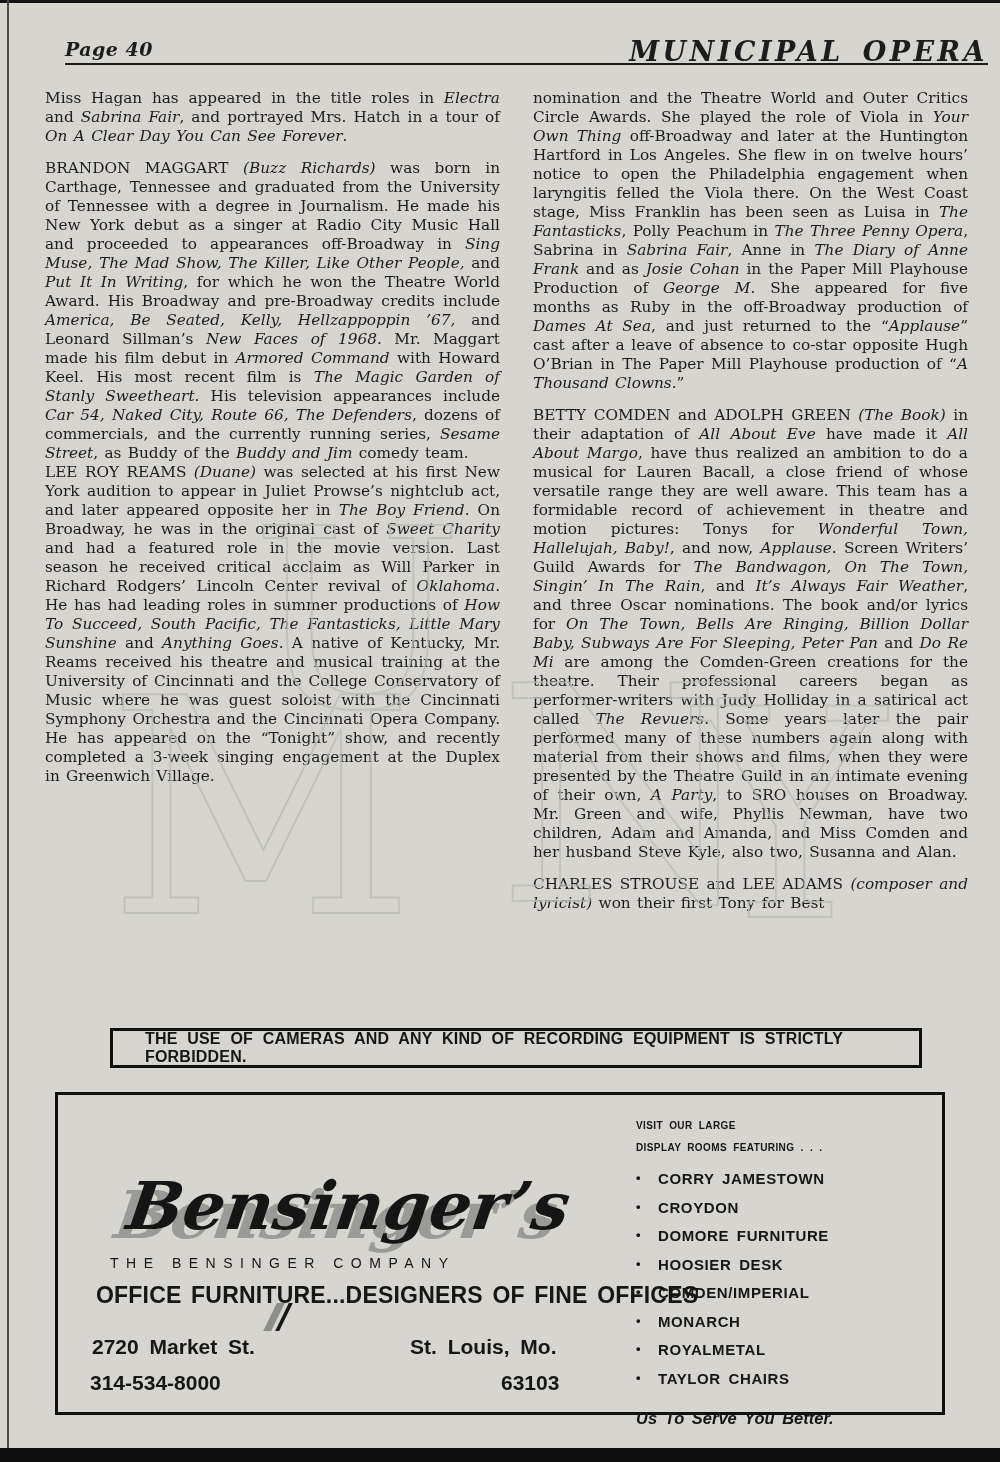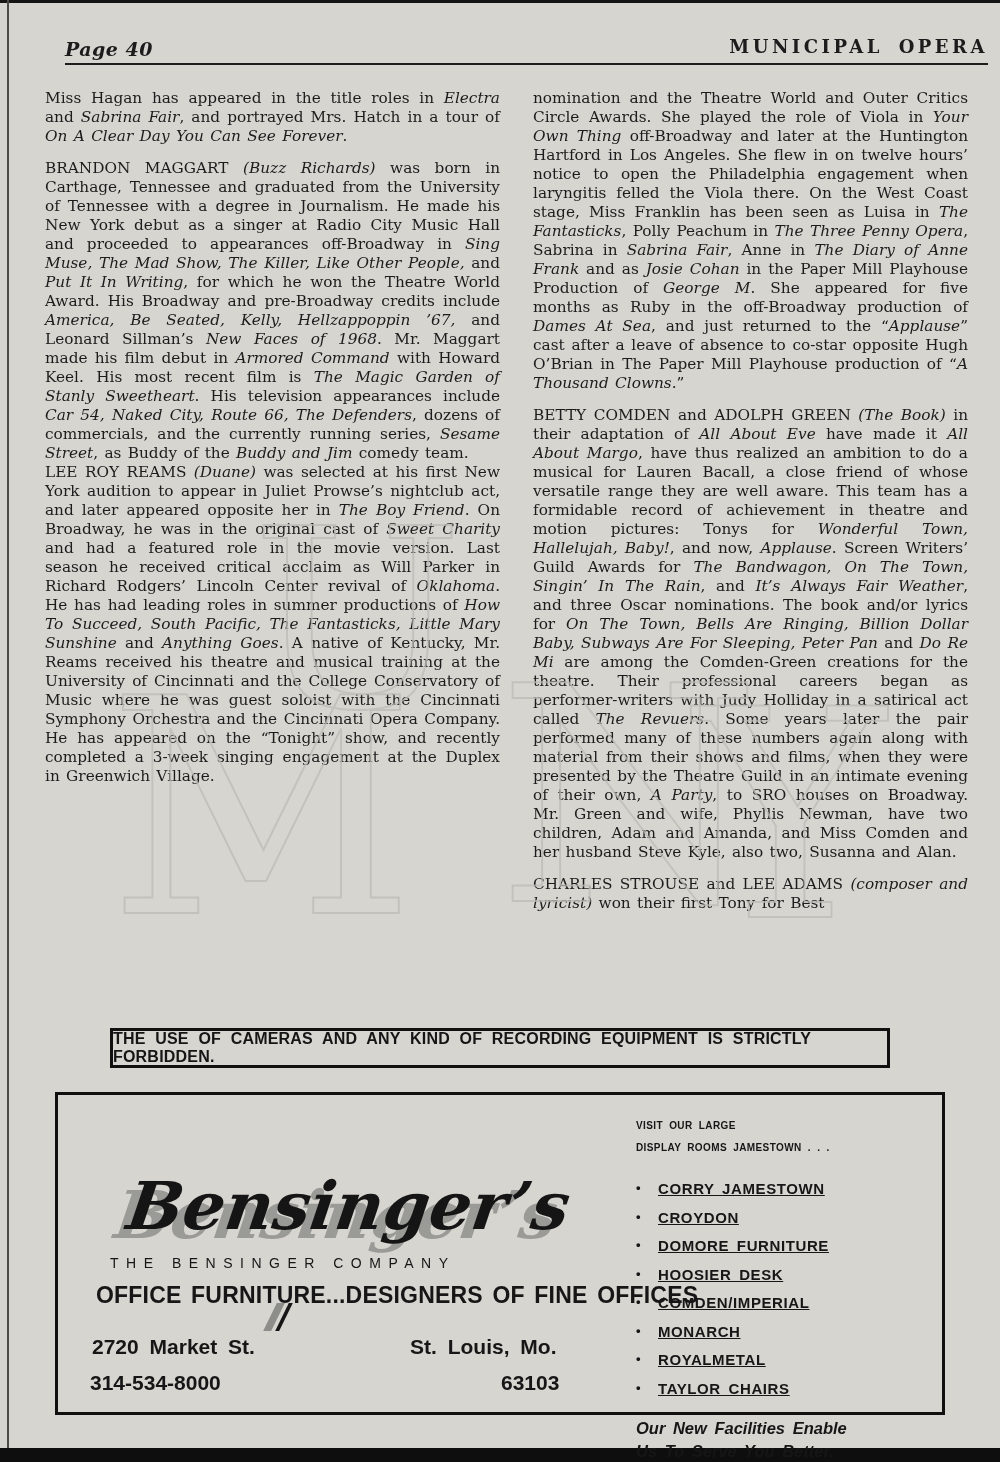--- a/index.html
+++ b/index.html
@@ -9,21 +9,21 @@
     font-family:"DejaVu Serif", serif;
   }
   
   .edge-top{position:absolute;top:0;left:0;width:1000px;height:3px;background:#141414;}
   .edge-bottom{position:absolute;top:1448px;left:0;width:1000px;height:14px;background:#0e0e0e;}
   .edge-left{position:absolute;top:0;left:7px;width:2px;height:1448px;background:#4a4a46;}
 
   
   .header{position:absolute;top:36px;left:45px;width:923px;height:30px;margin-left:20px;}
   .page-label{position:absolute;left:0;top:2px;font-size:19px;font-weight:bold;font-style:italic;letter-spacing:0.5px;}
-  .masthead{position:absolute;right:0;top:0;font-size:18px;font-weight:bold;letter-spacing:3.5px;word-spacing:6px;}
+  .masthead{position:absolute;right:0;top:0;font-size:27px;font-weight:bold;letter-spacing:3.5px;word-spacing:6px;font-style:italic;}
   .header-rule{position:absolute;left:0;right:0;top:27px;height:2px;background:#1d1d1d;}
 
   
   .columns{position:absolute;top:89px;left:45px;width:923px;display:flex;gap:33px;z-index:1;}
   .col{width:455px;}
   .col.right-col{width:435px;}
   p.bio-par{margin:0;text-align:justify;font-size:15.3px;line-height:19px;word-spacing:1.5px;}
   p.bio-par.gap{margin-top:13px;}
   p.bio-par i{font-style:italic;}
 
@@ -33,21 +33,21 @@
       -webkit-text-stroke:2px #bcbcb7;}
   .wm0{left:108px;top:660px;font-size:300px;}
   .wm1{left:252px;top:495px;font-size:250px;}
   .wm2{left:498px;top:648px;font-size:300px;}
   .wm3{left:694px;top:672px;font-size:290px;}
 
   
   .notice{position:absolute;left:110px;top:1028px;width:774px;height:34px;border:3px solid #101010;
     display:flex;align-items:center;justify-content:center;
     font-family:"Liberation Sans",sans-serif;font-weight:bold;font-size:16px;
-    letter-spacing:0.2px;word-spacing:5px;color:#151515;}
+    letter-spacing:0.2px;word-spacing:5px;color:#151515;padding-left:32px;}
 
   
   .ad-box{position:absolute;left:55px;top:1092px;width:884px;height:317px;border:3px solid #101010;
     font-family:"Liberation Sans",sans-serif;color:#161616;}
   .ad-logo{position:absolute;left:70px;top:78px;width:360px;text-align:center;
     font-family:"DejaVu Serif",serif;font-style:italic;font-weight:bold;font-size:66px;line-height:1;
     transform:skewX(-8deg);color:#151515;text-shadow:-11px 9px 0 #9a9a97;white-space:nowrap;}
   .ad-company{position:absolute;left:52px;top:160px;font-size:14px;font-weight:normal;letter-spacing:7.5px;white-space:nowrap;text-align:right;}
   .ad-tagline{position:absolute;left:38px;top:187px;font-size:23px;font-weight:bold;letter-spacing:0.2px;word-spacing:3px;white-space:nowrap;}
   .slash-icon{position:absolute;left:212px;top:208px;width:30px;height:30px;}
@@ -55,21 +55,21 @@
   .slash-gray{width:8px;background:#8d8d8a;margin-right:4px;}
   .slash-black{width:4px;background:#161616;}
   .ad-addr{position:absolute;font-size:21px;font-weight:bold;word-spacing:5px;white-space:nowrap;}
   .ad-street{left:34px;top:240px;}
   .ad-city{left:352px;top:240px;}
   .ad-phone{left:32px;top:276px;}
   .ad-zip{left:443px;top:276px;}
 
   .ad-right{position:absolute;left:578px;top:20px;width:295px;}
   .ad-head{font-size:10px;font-weight:bold;line-height:22px;letter-spacing:0.4px;word-spacing:3px;}
-  .brand-list{margin-top:15px;text-decoration:underline;}
+  .brand-list{margin-top:5px;}
   .brand-item{line-height:27.5px;font-size:15px;font-weight:bold;letter-spacing:0.6px;word-spacing:3px;}
   .bullet{display:inline-block;width:22px;font-size:13px;vertical-align:2px;}
   .facilities{margin-top:15px;font-size:16.5px;font-weight:bold;font-style:italic;line-height:23px;word-spacing:3px;}
 </style>
 </head>
 <body>
 
 <div class="edge-top"></div>
 <div class="edge-bottom"></div>
 <div class="edge-left"></div>
@@ -112,30 +112,29 @@
     <span class="slash-bar slash-gray"></span><span class="slash-bar slash-black"></span>
   </div>
   <div class="ad-addr ad-street">2720 Market St.</div>
   <div class="ad-addr ad-city">St. Louis, Mo.</div>
   <div class="ad-addr ad-phone">314-534-8000</div>
   <div class="ad-addr ad-zip">63103</div>
 
   <div class="ad-right">
     <div class="ad-head">
       <div>VISIT OUR LARGE</div>
-      <div>DISPLAY ROOMS JAMESTOWN . . .</div>
+      <div>DISPLAY ROOMS FEATURING . . .</div>
     </div>
     <div class="brand-list">
         <div class="brand-item"><span class="bullet">•</span><span>CORRY JAMESTOWN</span></div>
         <div class="brand-item"><span class="bullet">•</span><span>CROYDON</span></div>
         <div class="brand-item"><span class="bullet">•</span><span>DOMORE FURNITURE</span></div>
         <div class="brand-item"><span class="bullet">•</span><span>HOOSIER DESK</span></div>
         <div class="brand-item"><span class="bullet">•</span><span>COMDEN/IMPERIAL</span></div>
         <div class="brand-item"><span class="bullet">•</span><span>MONARCH</span></div>
         <div class="brand-item"><span class="bullet">•</span><span>ROYALMETAL</span></div>
         <div class="brand-item"><span class="bullet">•</span><span>TAYLOR CHAIRS</span></div>
       </div>
     <div class="facilities">
-      <div>Our New Facilities Enable</div>
       <div>Us To Serve You Better.</div>
     </div>
   </div>
 </div>
 
 </body></html>

